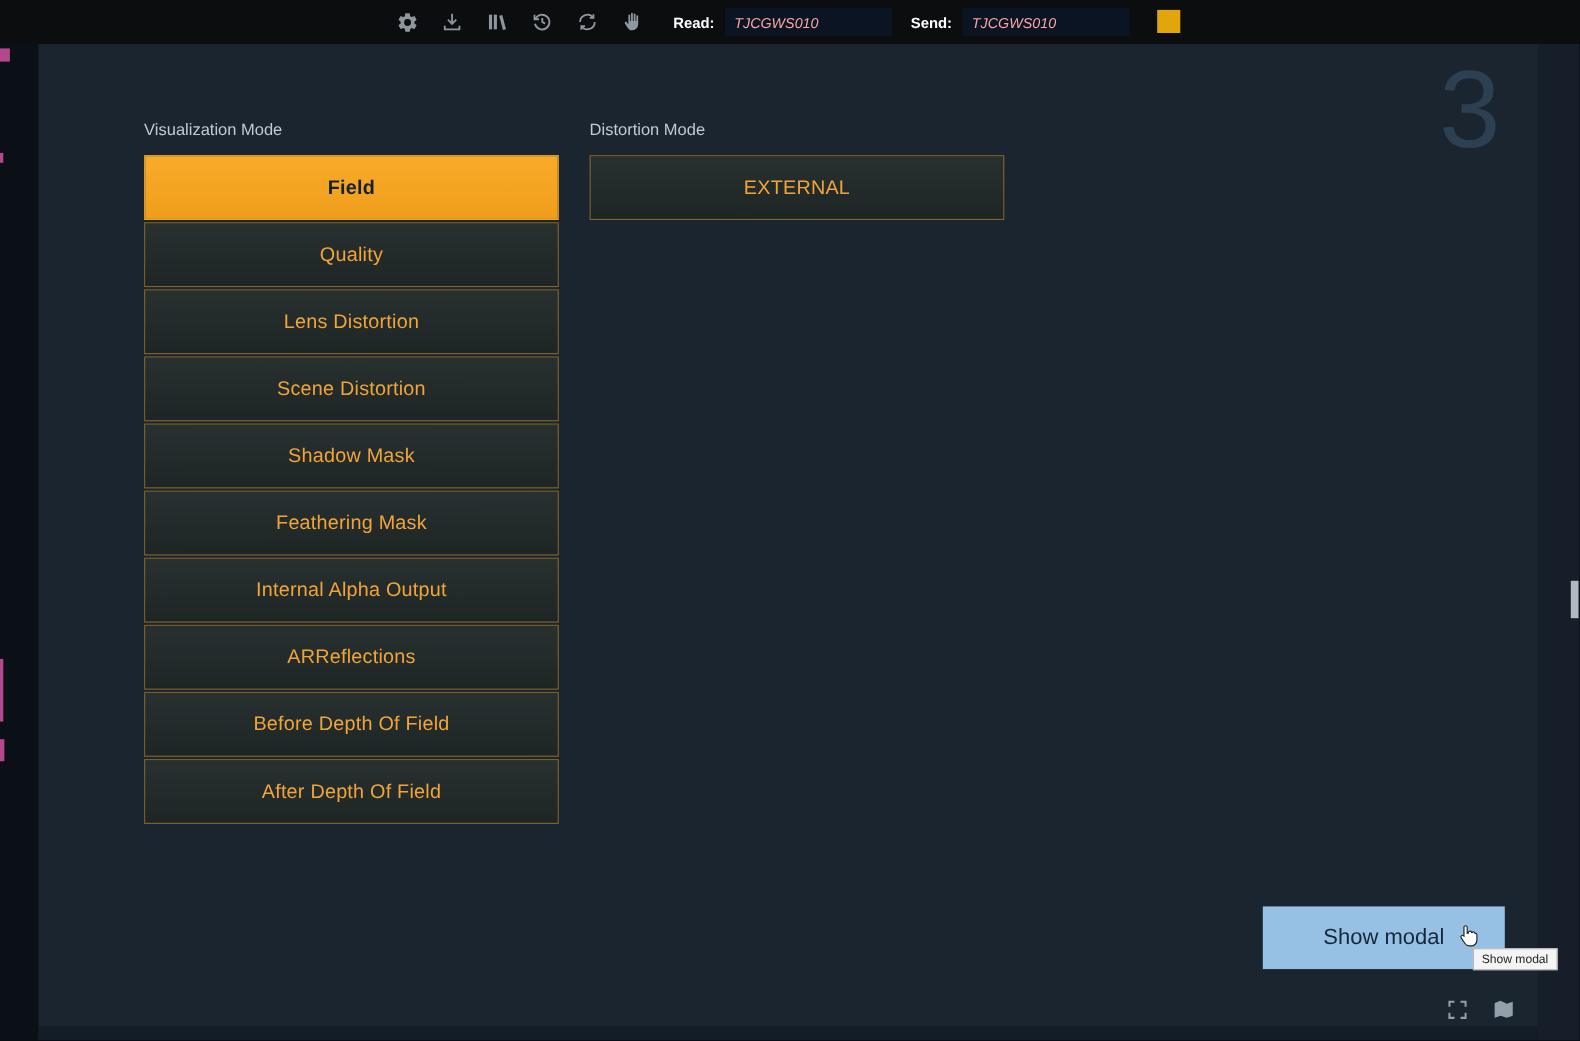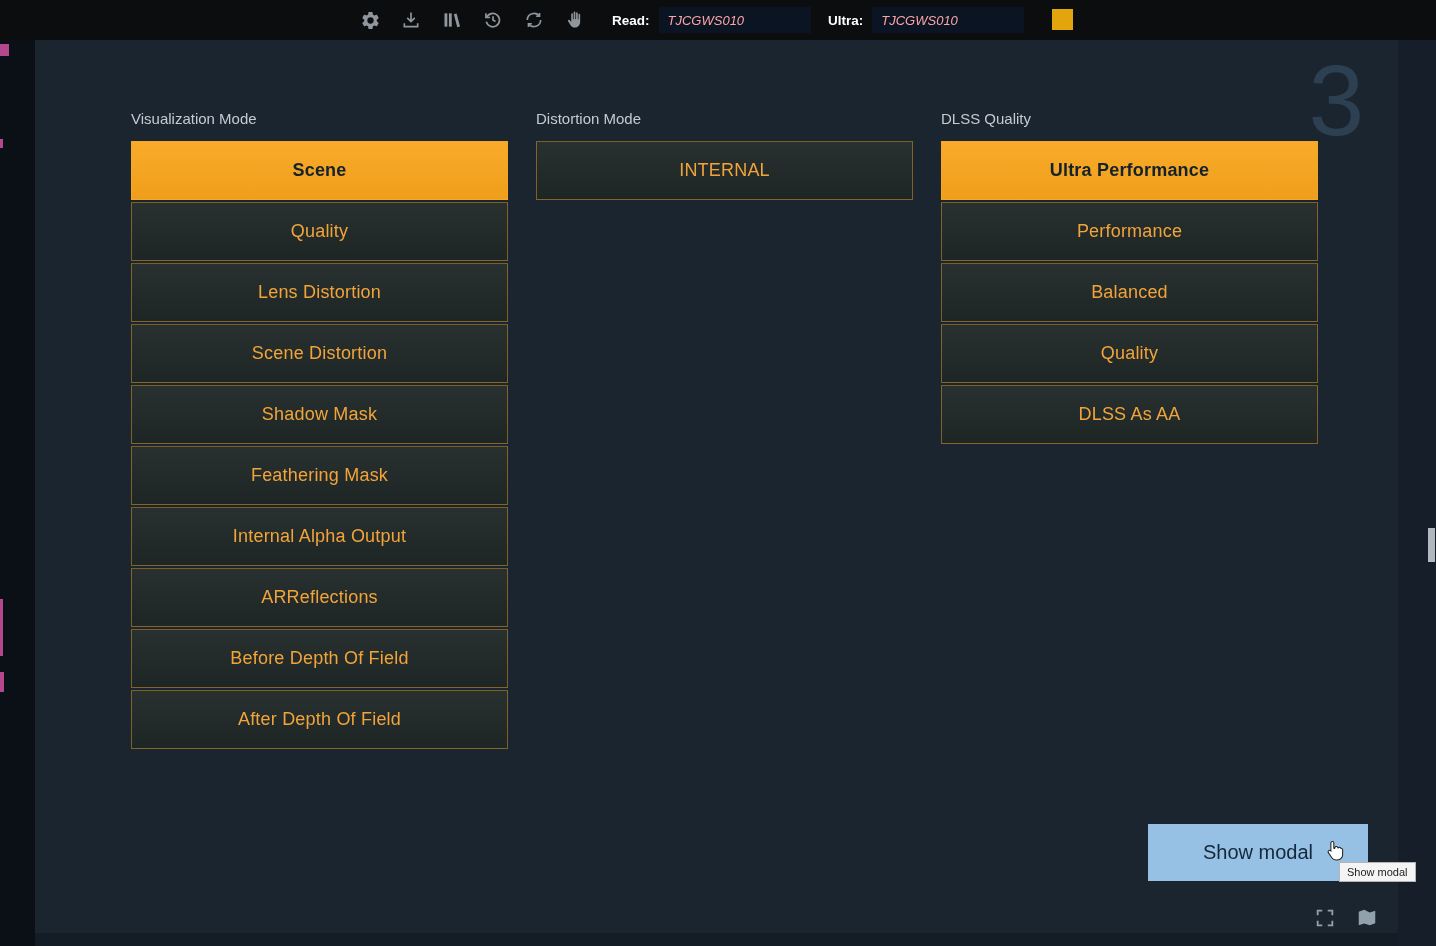--- a/index.html
+++ b/index.html
@@ -111,62 +111,54 @@
             <path d="M8.5 3.8c.6 0 1 .4 1 1V11h.9V2.9c0-.6.4-1 1-1s1 .4 1 1V11h.9V3.6c0-.6.4-1 1-1s1 .4 1 1V11h.9V5.5c0-.6.4-1 1-1s1 .4 1 1V14c0 4-2.6 7-6.3 7-2.5 0-4-1-5.2-2.8l-3-4.6c-.4-.6-.2-1.3.4-1.6.5-.3 1.2-.2 1.6.3l1.8 2.2V4.8c0-.6.4-1 1-1z"></path>
           </svg>
       </span>
     </div>
 
     <div class="field-group fg-read">
       <span class="field-label">Read:</span>
       <input class="field-input" readonly="" value="TJCGWS010" style="">
     </div>
     <div class="field-group fg-send">
-      <span class="field-label">Ultra:</span>
+      <span class="field-label">Send:</span>
       <input class="field-input" readonly="" value="TJCGWS010" style="">
     </div>
     <div class="swatch" style="background: rgb(226, 166, 12);"></div>
   </div>
 
   <div class="left-strip"></div>
   <div class="right-strip"></div>
   <div class="bottom-strip"></div>
   <div class="pink-mark pm1"></div>
   <div class="pink-mark pm2"></div>
   <div class="pink-mark pm3"></div>
   <div class="pink-mark pm4"></div>
   <div class="scroll-handle"></div>
 
   <div class="watermark">3</div>
 
   <div class="columns">
       <div class="opt-col">
         <div class="col-header">Visualization Mode</div>
-        <div class="opt-btn selected">Scene</div>
+        <div class="opt-btn selected">Field</div>
         <div class="opt-btn">Quality</div>
         <div class="opt-btn">Lens Distortion</div>
         <div class="opt-btn">Scene Distortion</div>
         <div class="opt-btn">Shadow Mask</div>
         <div class="opt-btn">Feathering Mask</div>
         <div class="opt-btn">Internal Alpha Output</div>
         <div class="opt-btn">ARReflections</div>
         <div class="opt-btn">Before Depth Of Field</div>
         <div class="opt-btn">After Depth Of Field</div>
       </div>
       <div class="opt-col">
         <div class="col-header">Distortion Mode</div>
-        <div class="opt-btn">INTERNAL</div>
-      </div>
-      <div class="opt-col">
-        <div class="col-header">DLSS Quality</div>
-        <div class="opt-btn selected">Ultra Performance</div>
-        <div class="opt-btn">Performance</div>
-        <div class="opt-btn">Balanced</div>
-        <div class="opt-btn">Quality</div>
-        <div class="opt-btn">DLSS As AA</div>
+        <div class="opt-btn">EXTERNAL</div>
       </div>
     </div>
 
   <button class="show-modal">Show modal</button>
   <div class="tooltip">Show modal</div>
   <div class="cursor">
     <svg width="19" height="21" viewBox="0 0 18 20">
       <path d="M6 1.5c.8 0 1.4.6 1.4 1.4V8l.8.1.3-1c.2-.7.9-1.1 1.6-.9.6.1 1 .6 1.1 1.2l.4.1c.3-.5.9-.8 1.5-.6.6.1 1 .6 1.1 1.2h.3c.7 0 1.3.6 1.3 1.3V14c0 2.8-2.2 5-5 5H9.5c-1.6 0-3.1-.8-4-2.1L2.2 12c-.4-.6-.3-1.4.3-1.9.5-.4 1.3-.4 1.8.1l.3.3V2.9C4.6 2.1 5.2 1.5 6 1.5z" fill="#ffffff" stroke="#222" stroke-width="1"></path>
     </svg>
   </div>

